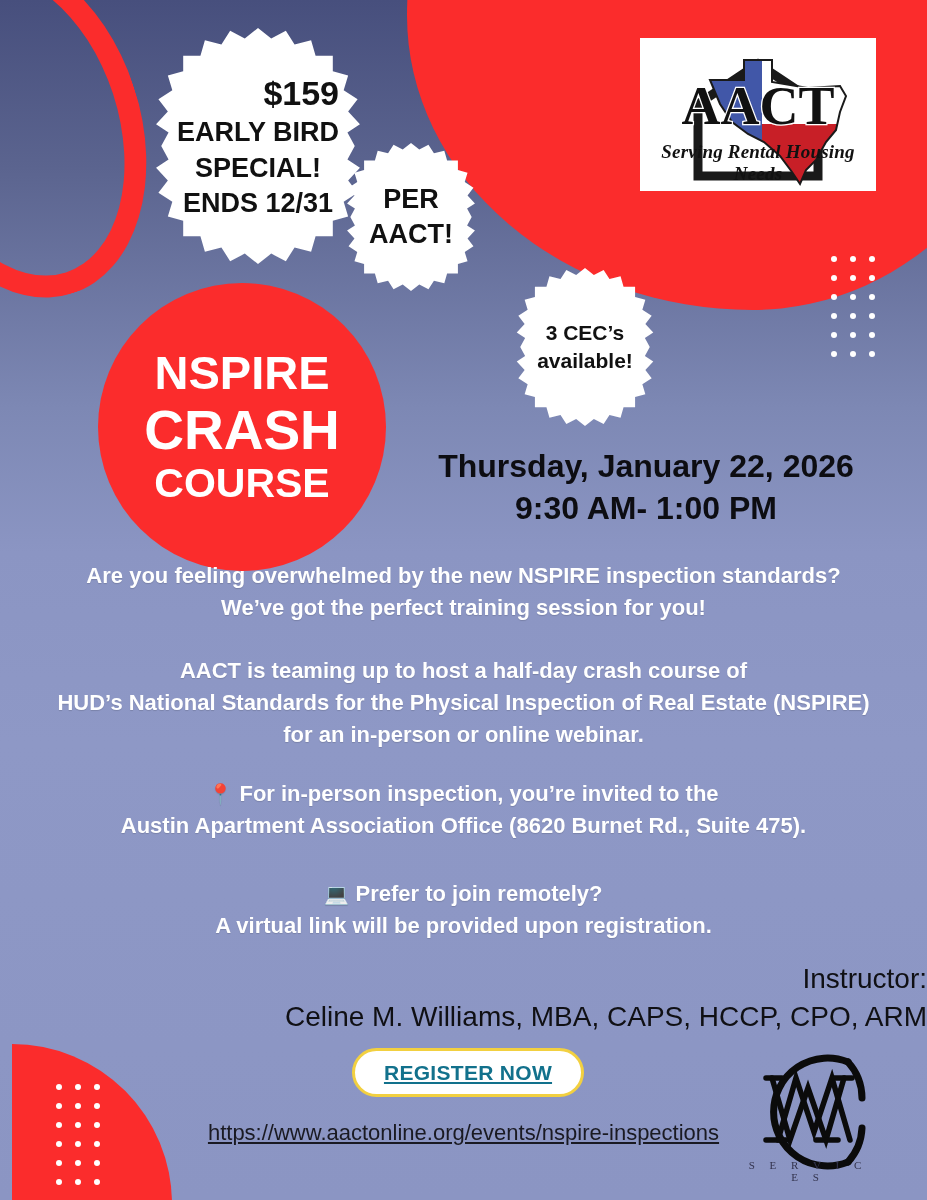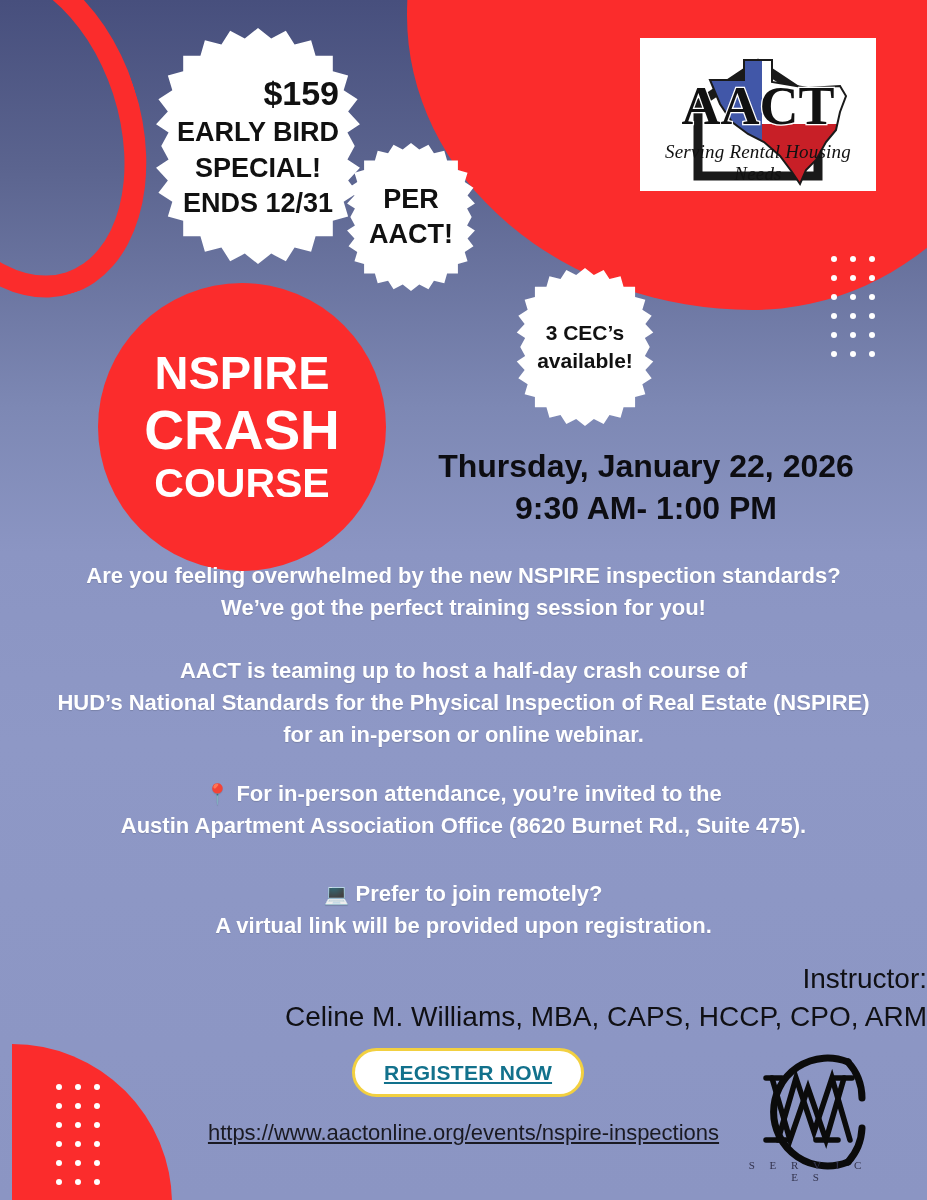--- a/index.html
+++ b/index.html
@@ -76,21 +76,21 @@
     background: #ffffff;
     box-sizing: border-box;
   }
   .aact-inner { position: relative; width: 100%; height: 100%; }
   .aact-tagline {
     position: absolute;
     left: 0; right: 0; bottom: 6px;
     text-align: center;
     font-family: "Liberation Serif", serif;
     font-style: italic;
-    font-weight: normal;
+    font-weight: bold;
     font-size: 19px;
     color: #111;
     letter-spacing: .2px;
   }
 
   
   .burst {
     position: absolute;
     background: #ffffff;
     display: flex;
@@ -360,21 +360,21 @@
 
   <div class="body-text para-2">
     <div>AACT is teaming up to host a half-day crash course of</div>
     <div>HUD’s National Standards for the Physical Inspection of Real Estate (NSPIRE)</div>
     <div>for an in-person or online webinar.</div>
   </div>
 
   <div class="body-text para-3">
     <div>
       <span class="emoji">📍</span>
-      <span>For in-person attendance, you’re invited to the</span>
+      <span>For in-person inspection, you’re invited to the</span>
     </div>
     <div>Austin Apartment Association Office (8620 Burnet Rd., Suite 475).</div>
   </div>
 
   <div class="body-text para-4">
     <div>
       <span class="emoji">💻</span>
       <span>Prefer to join remotely?</span>
     </div>
     <div>A virtual link will be provided upon registration.</div>

